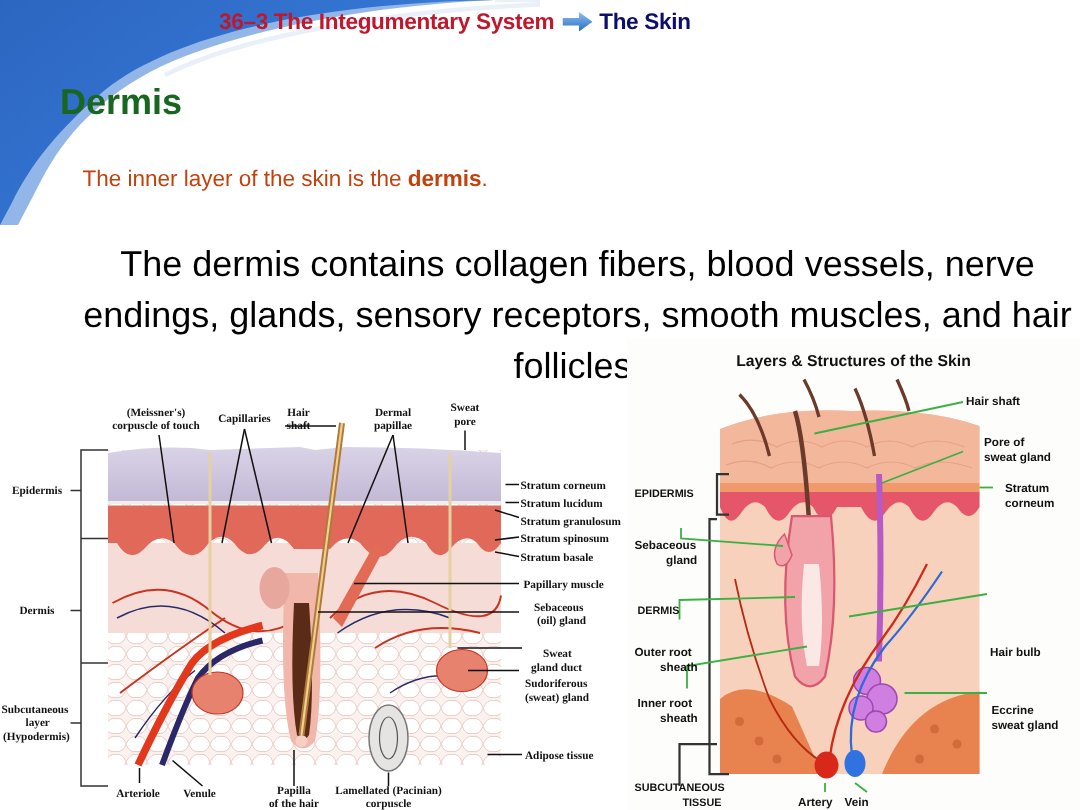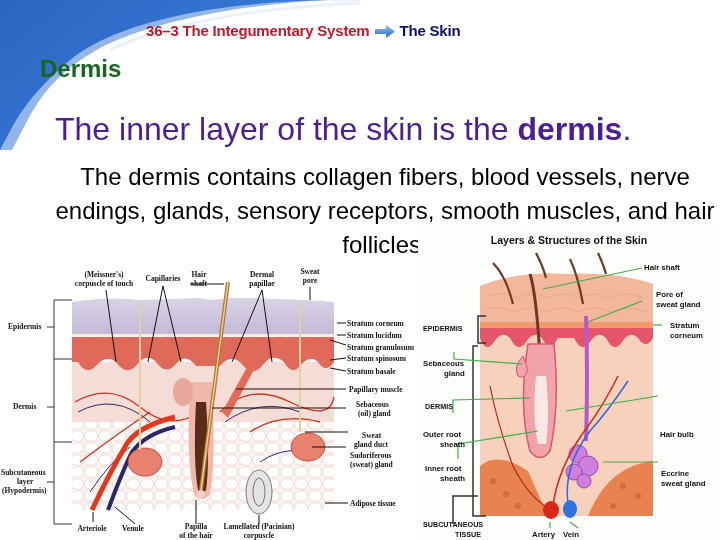--- a/index.html
+++ b/index.html
@@ -1,23 +1,23 @@
 <!DOCTYPE html>
 <html><head>
 <meta charset="utf-8">
 <style>
   html, body { margin:0; padding:0; }
   body { width:720px; height:540px; position:relative; overflow:hidden; background:#ffffff; font-family:"Liberation Sans", sans-serif; }
   .swoosh { position:absolute; left:0; top:0; width:360px; height:160px; }
-  .header { position:absolute; top:22px; left:146px; font-weight:bold; font-size:15px; white-space:nowrap; letter-spacing:-0.2px; }
+  .header { position:absolute; top:6px; left:146px; font-weight:bold; font-size:15px; white-space:nowrap; letter-spacing:-0.2px; }
   .header .crumb1 { color:#c0172b; }
   .header .crumb2 { color:#0c0e6b; }
   .header .arrow { display:inline-block; vertical-align:-2px; margin:0 4px 0 6px; }
   .title { position:absolute; left:40px; top:55px; font-size:24px; font-weight:bold; color:#18661f; }
-  .p1 { position:absolute; left:55px; top:111px; font-size:32px; color:#4c1d95; }
+  .p1 { position:absolute; left:55px; top:111px; font-size:15px; color:#c2410c; }
   .p2 { position:absolute; left:55px; top:160px; width:660px; font-size:24px; line-height:34px; color:#000;text-align:center; }
   .p1 b, .p2 b { font-weight:bold; }
   .diag-left { position:absolute; left:0; top:262px; width:420px; height:278px; }
   .diag-right { position:absolute; left:418px; top:226px; width:302px; height:314px; }
   svg text { font-family:"Liberation Serif", serif; }
   .rt text { font-family:"Liberation Sans", sans-serif; }
 </style>
 </head>
 <body>
 

